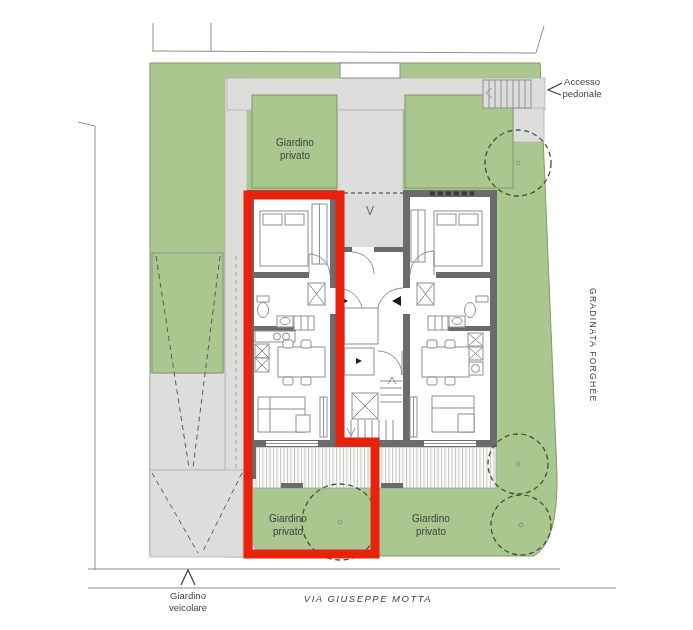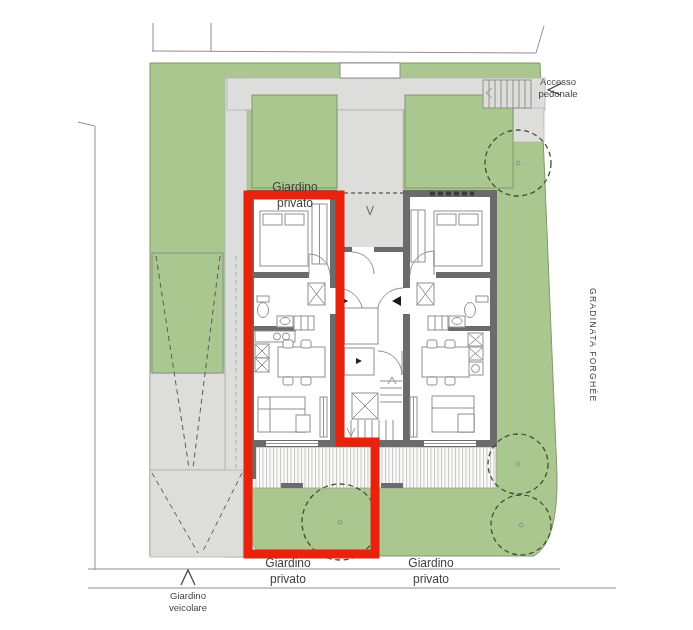--- a/index.html
+++ b/index.html
@@ -20,21 +20,21 @@
   .f-gray{fill:var(--path-gray);stroke:#b3b3b1;stroke-width:0.8;}
   .wall{fill:var(--wall-gray);stroke:none;}
   .thin{stroke:var(--line-gray);fill:none;stroke-width:1;}
   .furn{stroke:#8f8f8f;fill:#ffffff;stroke-width:1;}
   .furnl{stroke:#8f8f8f;fill:none;stroke-width:1;}
   .dash{stroke:#5a5a5a;stroke-dasharray:5 4;fill:none;stroke-width:1;}
   .tree{stroke:var(--tree-outline);stroke-dasharray:5 3.5;fill:none;stroke-width:1.3;}
   .redline{stroke:var(--highlight-red);stroke-width:9;fill:none;stroke-linejoin:miter;}
   .arrow{stroke:var(--text-color);stroke-width:1.2;fill:none;}
   .lbl{position:absolute;color:var(--text-color);text-align:center;line-height:1.3;}
-  .lbl-sm{font-size:12px;margin-top:44px;}
+  .lbl-sm{font-size:10px;}
   .lbl-md{font-size:9.5px;}
   .lbl-rot{transform:rotate(90deg);transform-origin:0 0;letter-spacing:1.3px;
            font-size:8.5px;white-space:nowrap;text-align:left;}
   .lbl-street{font-style:italic;letter-spacing:1.5px;font-size:9.5px;}
   .lbl-v{font-size:12px;color:#6a6a6a;}
 </style>
 </head>
 <body>
 
 <div id="stage">
@@ -258,27 +258,28 @@
     <circle class="tree" cx="340" cy="522" r="38"></circle>
         <circle cx="340" cy="522" r="2" class="furnl"></circle>
   </g>
 
   <polygon class="redline" points="248,195 340,195 340,442 375,442 375,554 248,554"></polygon>
 
   <polyline class="arrow" points="562,83 548,90 561,95"></polyline>
   <polyline class="arrow" points="181,585 188,570 195,585"></polyline>
 </svg>
 
-<div class="lbl lbl-md" style="left:528px;top:76px;width:60px;">Accesso pedonale</div>
+<div class="lbl lbl-md" style="left:552px;top:76px;width:60px;">Accesso pedonale</div>
 
 <div class="lbl lbl-sm" style="left:272px;top:136px;width:46px;">Giardino privato</div>
 
 <div class="lbl lbl-sm" style="left:265px;top:512px;width:46px;">Giardino privato</div>
 
 <div class="lbl lbl-sm" style="left:408px;top:512px;width:46px;">Giardino privato</div>
 
 <div class="lbl lbl-rot" style="left:598px;top:288px;width:120px;">GRADINATA FORGHÉE</div>
 
 <div class="lbl lbl-md" style="left:160px;top:590px;width:56px;">Giardino veicolare</div>
 
+<div class="lbl lbl-street" style="left:288px;top:593px;width:160px;">VIA GIUSEPPE MOTTA</div>
 
 <div class="lbl lbl-v" style="left:363px;top:204px;width:14px;">V</div>
 </div>
 
 </body></html>

